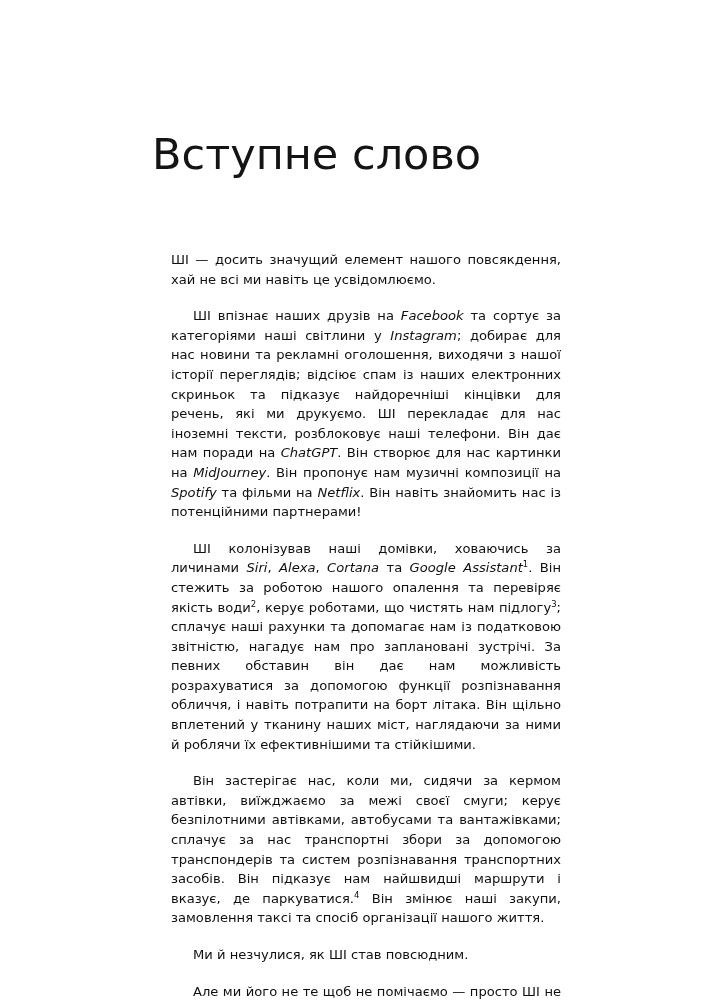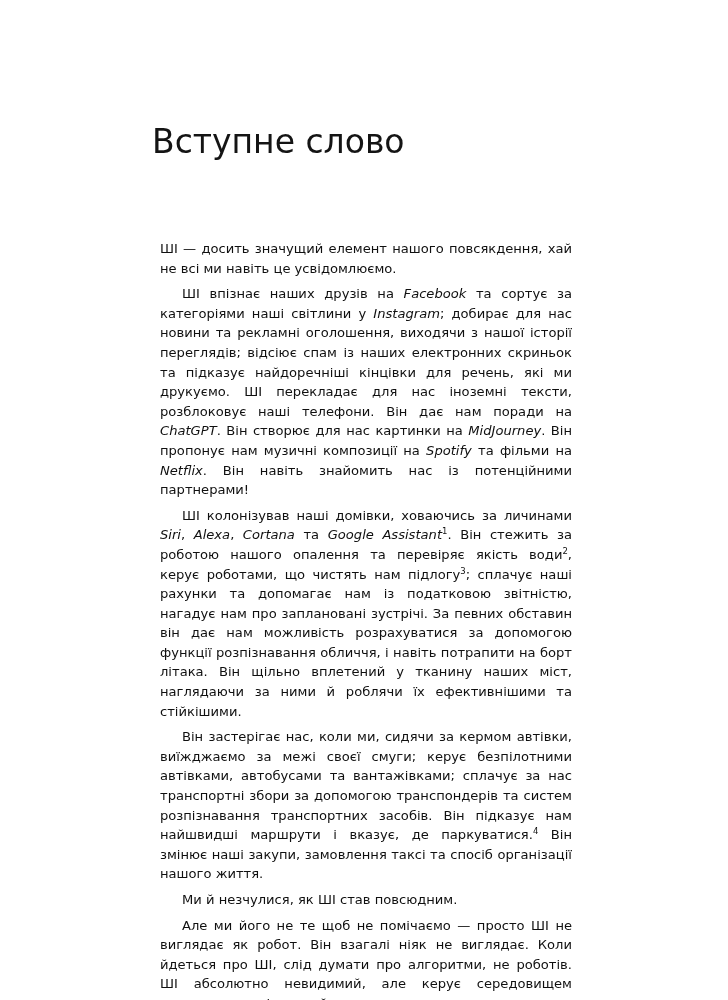--- a/index.html
+++ b/index.html
@@ -17,34 +17,34 @@
   .page {
     position: relative;
     width: 728px;
     height: 1000px;
     box-sizing: border-box;
   }
   .page-title {
     position: absolute;
     left: 152px;
     top: 100px;
-    font-size: 33px;
+    font-size: 43px;
     font-weight: 400;
     letter-spacing: 0px;
     color: #141414;
     font-family: "DejaVu Sans", "Liberation Sans", sans-serif;
   }
   .body-column {
     position: absolute;
     left: 154px;
     top: 233px;
     width: 424px;
   }
   .para {
-    margin: 6px;
+    margin: 17px;
     font-size: 13.1px;
     line-height: 19.6px;
     text-align: justify;
     text-justify: inter-word;
     color: #101010;
     hyphens: manual;
   }
   .para + .para {
     text-indent: 22px;
   }

